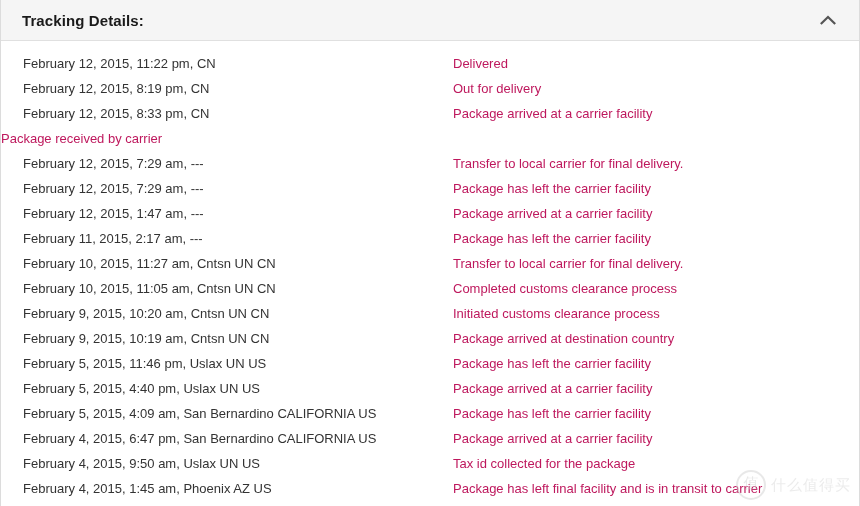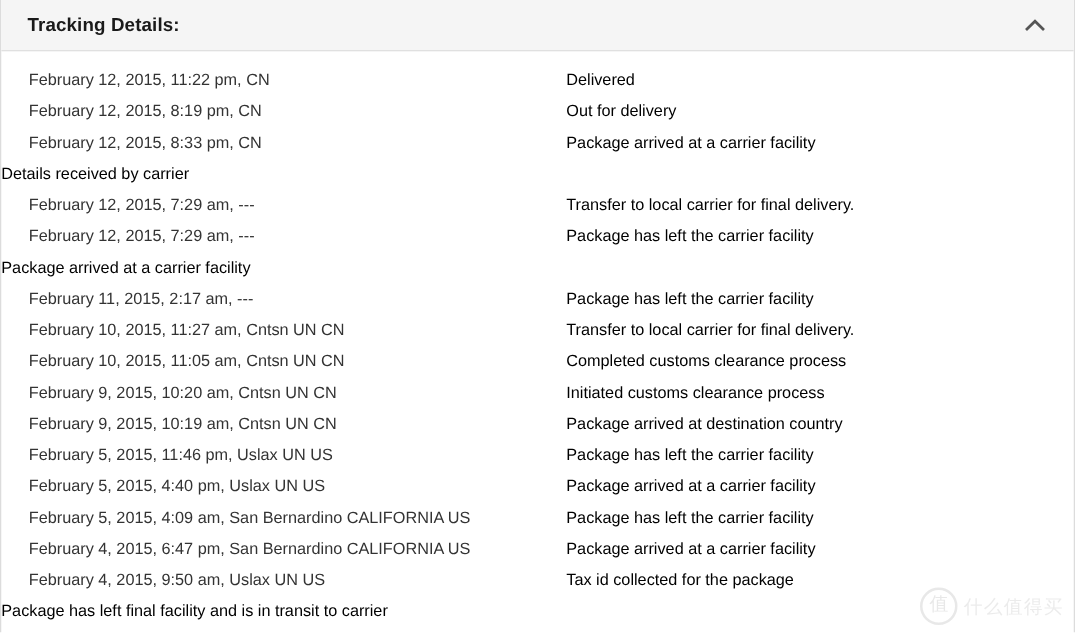--- a/index.html
+++ b/index.html
@@ -72,21 +72,21 @@
   }
   .event-when {
     width: 452px;
     box-sizing: border-box;
     padding-left: 22px;
     color: #333333;
     overflow: hidden;
   }
   .event-status {
     flex: 1 1 auto;
-    color: #000000;
+    color: #be185d;
     overflow: hidden;
   }
 
   
   #watermark {
     position: absolute;
     right: 8px;
     bottom: 6px;
     display: flex;
     align-items: center;
@@ -136,31 +136,32 @@
       </div>
       <div class="event-row">
         <div class="event-when">February 12, 2015, 8:19 pm,   CN</div>
         <div class="event-status">Out for delivery</div>
       </div>
       <div class="event-row">
         <div class="event-when">February 12, 2015, 8:33 pm,   CN</div>
         <div class="event-status">Package arrived at a carrier facility</div>
       </div>
       <div class="event-row">
-        <div class="event-status">Details received by carrier</div>
+        <div class="event-status">Package received by carrier</div>
       </div>
       <div class="event-row">
         <div class="event-when">February 12, 2015, 7:29 am, ---</div>
         <div class="event-status">Transfer to local carrier for final delivery.</div>
       </div>
       <div class="event-row">
         <div class="event-when">February 12, 2015, 7:29 am, ---</div>
         <div class="event-status">Package has left the carrier facility</div>
       </div>
       <div class="event-row">
+        <div class="event-when">February 12, 2015, 1:47 am, ---</div>
         <div class="event-status">Package arrived at a carrier facility</div>
       </div>
       <div class="event-row">
         <div class="event-when">February 11, 2015, 2:17 am, ---</div>
         <div class="event-status">Package has left the carrier facility</div>
       </div>
       <div class="event-row">
         <div class="event-when">February 10, 2015, 11:27 am, Cntsn UN CN</div>
         <div class="event-status">Transfer to local carrier for final delivery.</div>
       </div>
@@ -190,20 +191,21 @@
       </div>
       <div class="event-row">
         <div class="event-when">February 4, 2015, 6:47 pm, San Bernardino CALIFORNIA US</div>
         <div class="event-status">Package arrived at a carrier facility</div>
       </div>
       <div class="event-row">
         <div class="event-when">February 4, 2015, 9:50 am, Uslax UN US</div>
         <div class="event-status">Tax id collected for the package</div>
       </div>
       <div class="event-row">
+        <div class="event-when">February 4, 2015, 1:45 am, Phoenix AZ US</div>
         <div class="event-status">Package has left final facility and is in transit to carrier</div>
       </div>
     </div>
 
   <div id="watermark">
     <div id="watermark-mark">值</div>
     <div id="watermark-text">什么值得买</div>
   </div>
 
 </div>

